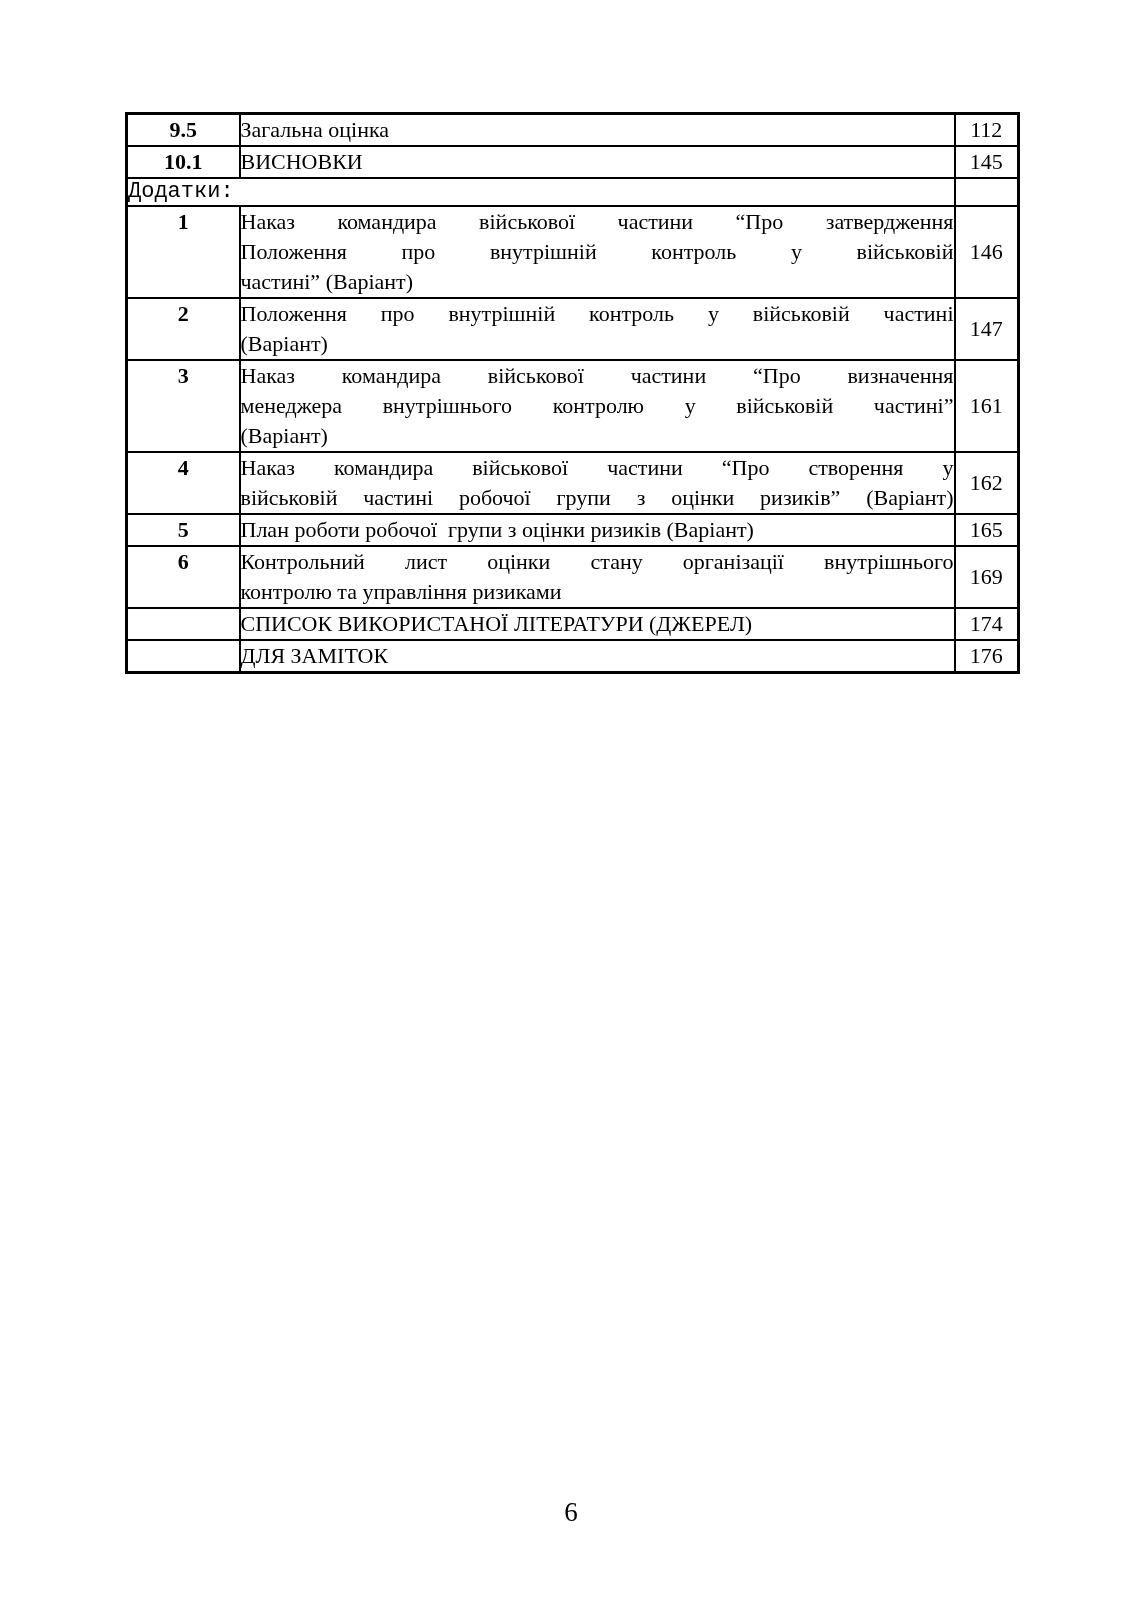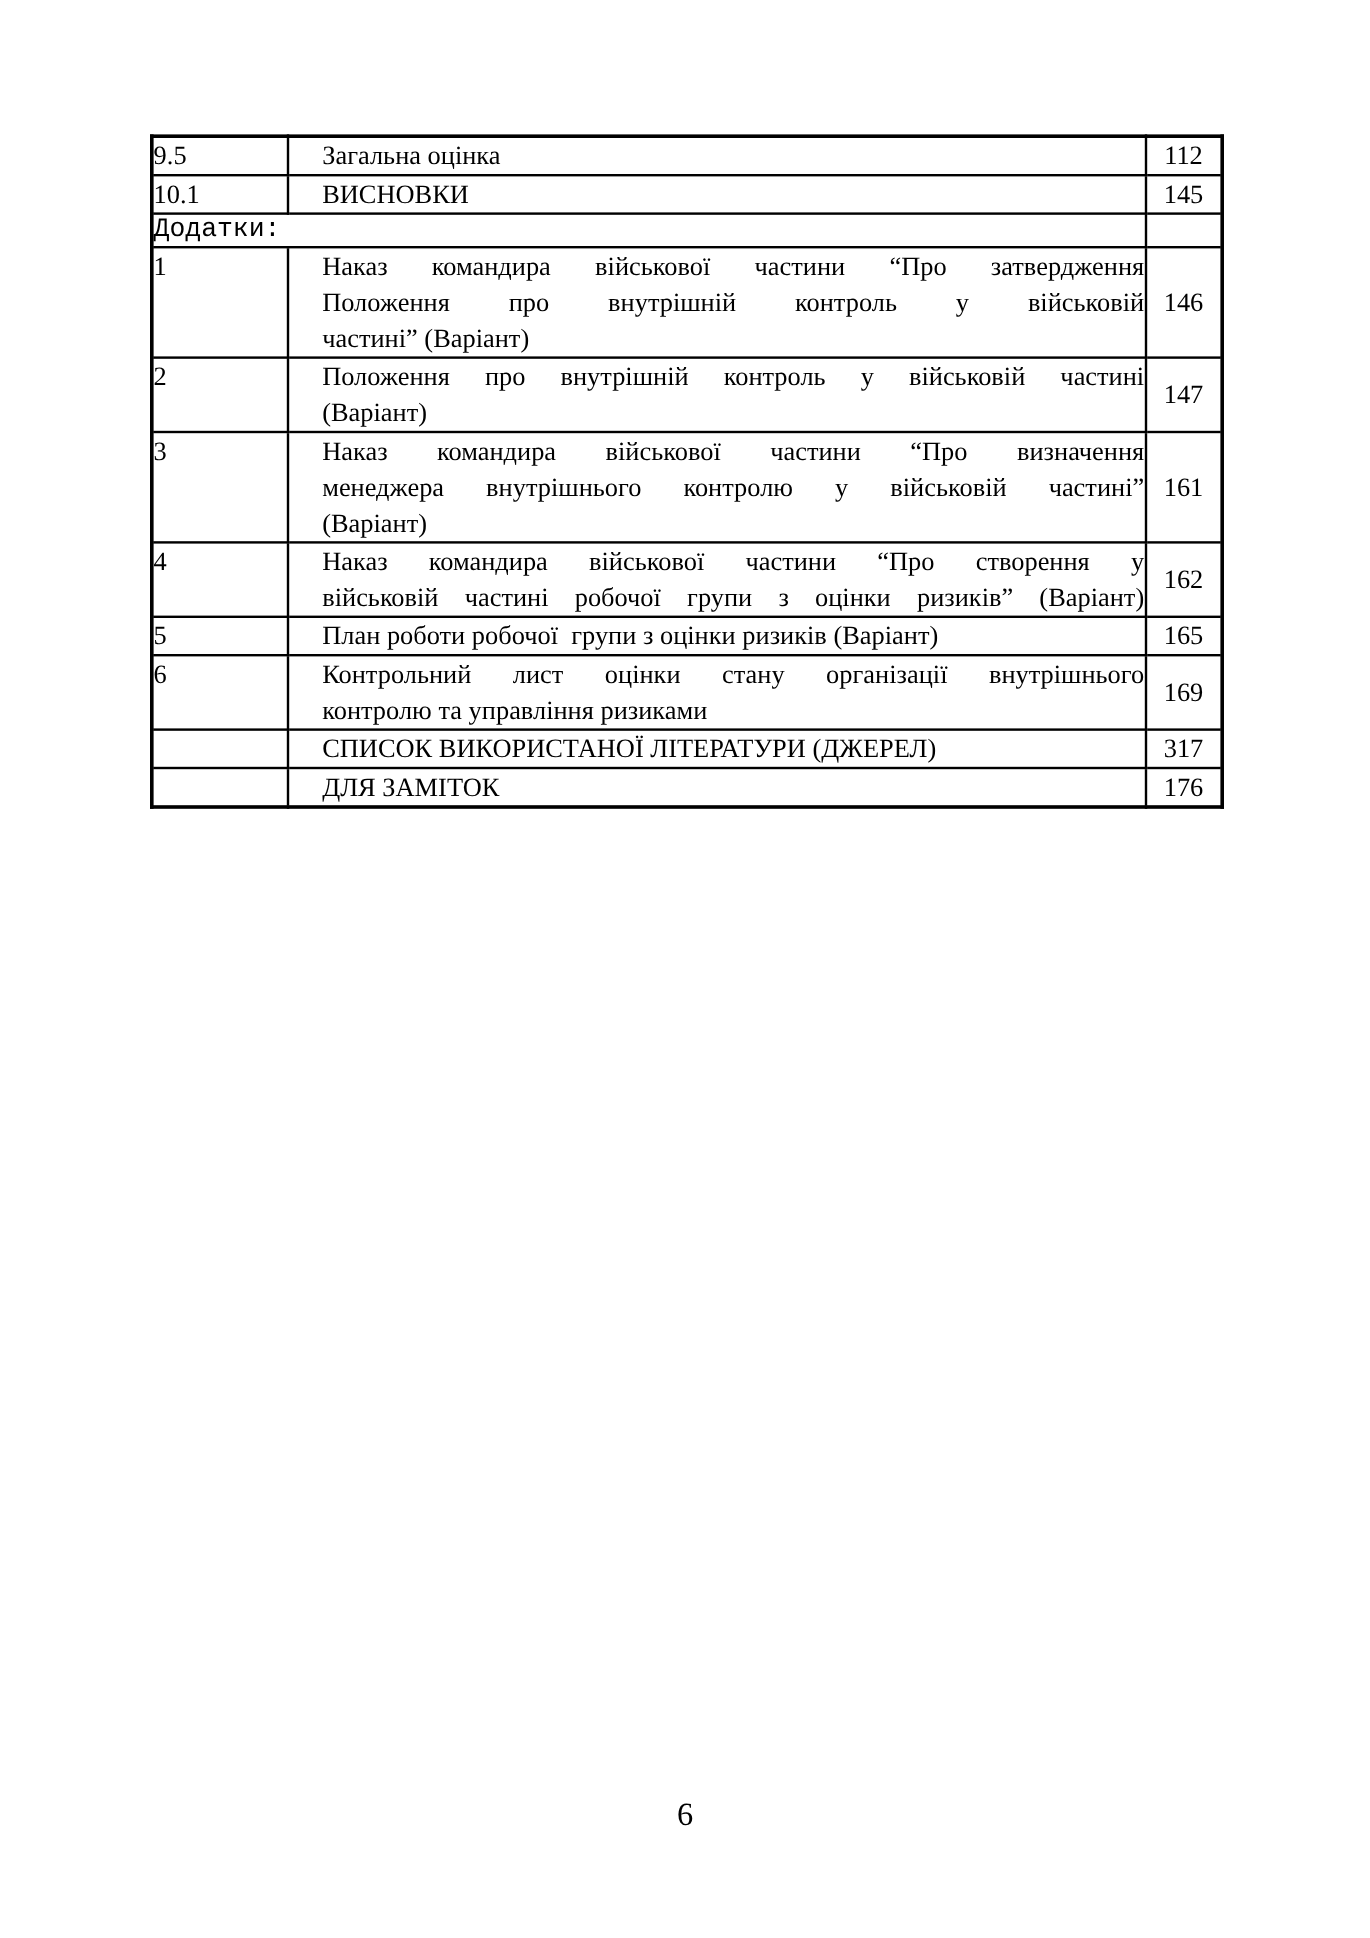--- a/index.html
+++ b/index.html
@@ -24,42 +24,43 @@
     table-layout: fixed;
     font-size: 22px;
     color: #000000;
     border: 3px solid #000000;
   }
   table.toc td {
     border: 2px solid #000000;
     padding: 0;
   }
   td.num-cell {
+    text-align: center;
     vertical-align: top;
     line-height: 30px;
+    font-weight: bold;
   }
   td.title-cell {
     padding: 0 9px;
     vertical-align: top;
     line-height: 30px;
   }
   td.page-cell {
     text-align: center;
     vertical-align: middle;
     line-height: 30px;
   }
   td.section-cell {
     padding: 0 0 0 7px;
     line-height: 26px;
     vertical-align: middle;
     font-family: Liberation Mono, monospace;
   }
   .line {
     min-height: 30px;
-    margin-left: 28px;
   }
   .line.just {
     text-align: justify;
     text-align-last: justify;
   }
   .line.pre {
     white-space: pre-wrap;
   }
   .page-number {
     position: absolute;
@@ -146,21 +147,21 @@
           <div class="line just">Контрольний лист оцінки стану організації внутрішнього</div>
           <div class="line">контролю та управління ризиками</div>
         </td>
         <td class="page-cell">169</td>
       </tr>
       <tr>
         <td class="num-cell"></td>
         <td class="title-cell">
           <div class="line">СПИСОК ВИКОРИСТАНОЇ ЛІТЕРАТУРИ (ДЖЕРЕЛ)</div>
         </td>
-        <td class="page-cell">317</td>
+        <td class="page-cell">174</td>
       </tr>
       <tr>
         <td class="num-cell"></td>
         <td class="title-cell">
           <div class="line">ДЛЯ ЗАМІТОК</div>
         </td>
         <td class="page-cell">176</td>
       </tr>
     </tbody>
 </table>

